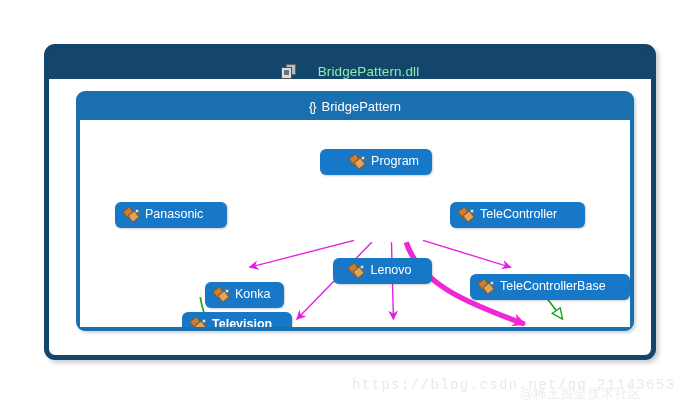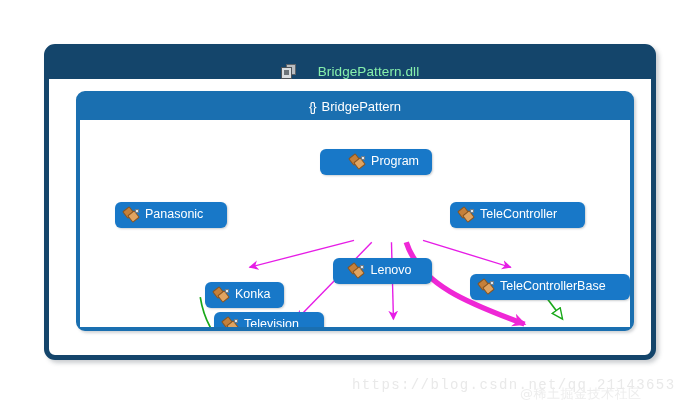--- a/index.html
+++ b/index.html
@@ -315,21 +315,21 @@
 
       <div class="class-node" style="left:390px; top:153px; width:160px;">
         <span class="class-icon">
           <span class="ci-a"></span>
             <span class="ci-b"></span>
             <span class="ci-dot"></span>
         </span>
         <span class="nlbl">TeleControllerBase</span>
       </div>
 
-      <div class="class-node" style="left:134px; top:191px; width:110px;">
+      <div class="class-node" style="left:102px; top:191px; width:110px;font-weight:bold;">
         <span class="class-icon">
           <span class="ci-a"></span>
             <span class="ci-b"></span>
             <span class="ci-dot"></span>
         </span>
         <span class="nlbl">Television</span>
       </div>
 
     </div>
   </div>

